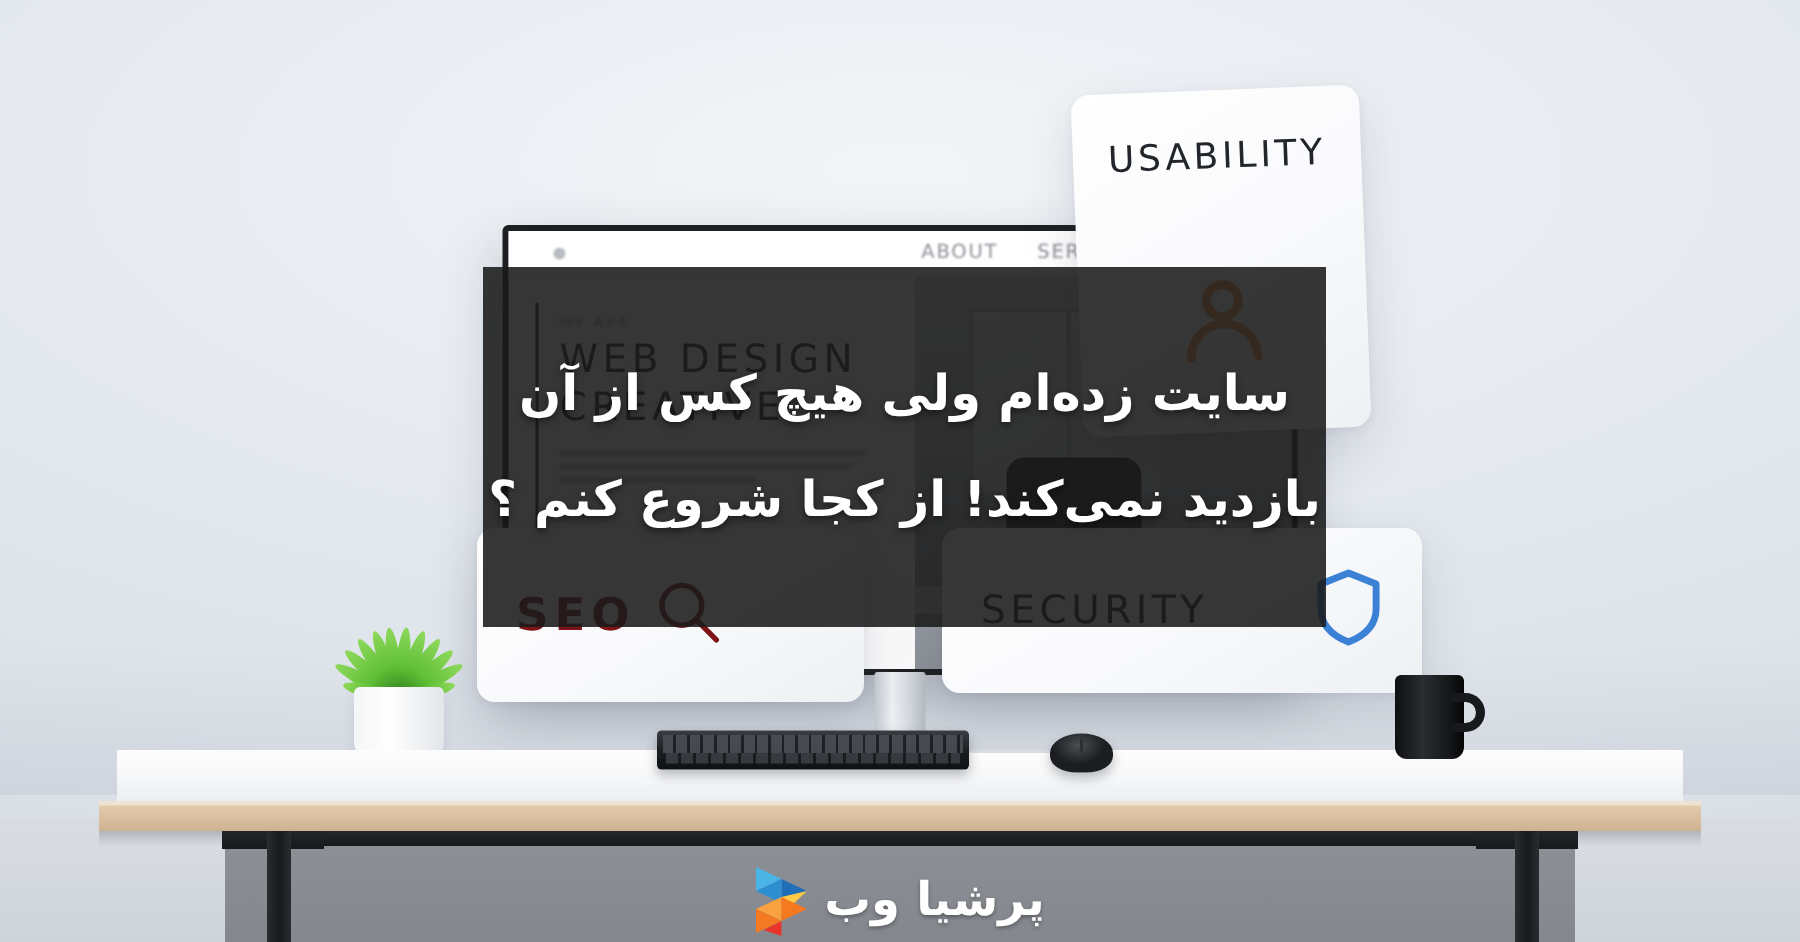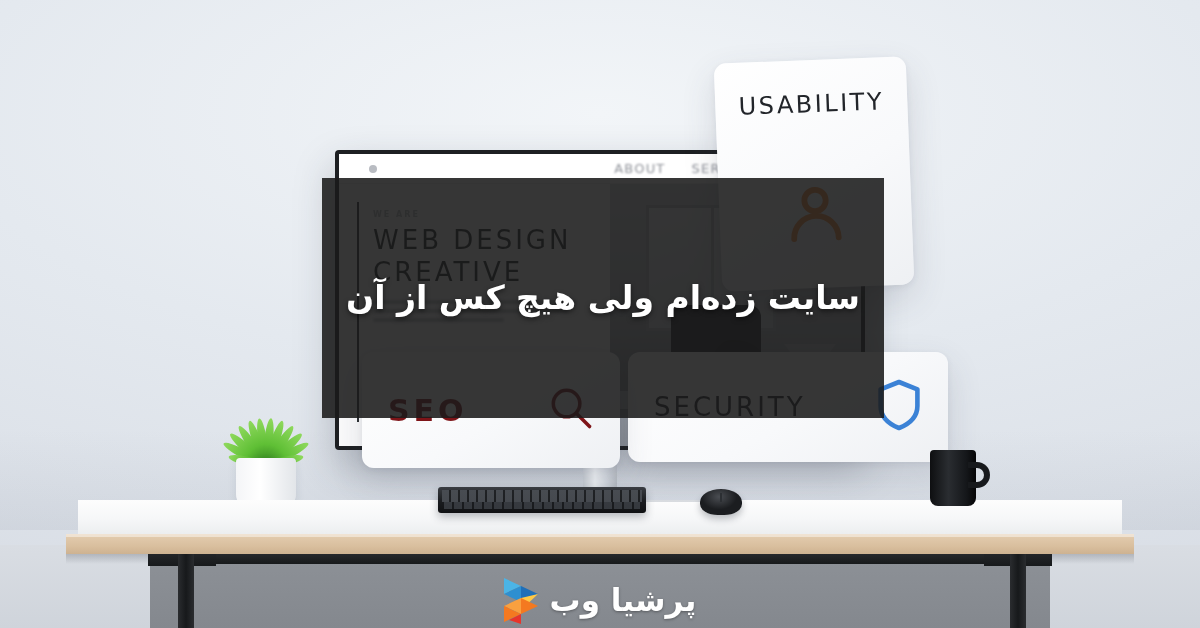--- a/index.html
+++ b/index.html
@@ -146,21 +146,21 @@
     white-space:nowrap;
   }
   .card-performance { left:218px; top:95px; width:330px; height:132px; padding:0 26px; }
   .card-usability   { left:718px; top:60px; width:192px; height:228px;
                       flex-direction:column; justify-content:flex-start; padding-top:30px;
                       transform:rotate(-2.2deg); }
   .card-usability .card-label { font-size:24px; letter-spacing:2.5px; }
   .card-security    { left:628px; top:352px; width:320px; height:110px; padding:0 26px;
                       justify-content:flex-start; }
   .card-seo         { left:318px; top:352px; width:258px; height:116px; padding:0 26px;
-                      justify-content:space-between; gap:12px;margin-left:44px; }
+                      justify-content:flex-start; gap:12px; }
   .card-seo .card-label { font-size:30px; letter-spacing:4px; color:#7e1418; font-weight:700; }
 
   
   .gauge { width:54px; height:54px; position:relative; flex-shrink:0; }
   .gauge svg { display:block; }
   .person { margin-top:52px; }
   .shield { margin-left:auto; }
   .seo-glass { flex-shrink:0; }
 
   
@@ -397,20 +397,21 @@
   <div class="desk-edge"></div>
   <div class="desk-shadow"></div>
   <div class="leg-bar"></div>
   <div class="leg-brace-l"></div>
   <div class="leg-brace-r"></div>
   <div class="leg leg-l"></div>
   <div class="leg leg-r"></div>
 
   <div class="overlay">
     <div class="headline">سایت زده‌ام ولی هیچ کس از آن</div>
+    <div class="headline">بازدید نمی‌کند! از کجا شروع کنم ؟</div>
   </div>
 
   <div class="logo">
     <span class="logo-text">پرشیا وب</span>
     <span class="logo-mark">
       <svg viewBox="0 0 34 48" width="34" height="48" aria-hidden="true">
         <polygon points="0,2 17,10 0,18" fill="#4BB4E6"></polygon>
         <polygon points="17,10 34,18 17,26" fill="#1F6FB8"></polygon>
         <polygon points="17,10 17,26 0,18" fill="#2E8FD0"></polygon>
         <polygon points="17,22 34,18 17,34" fill="#FFC845"></polygon>

